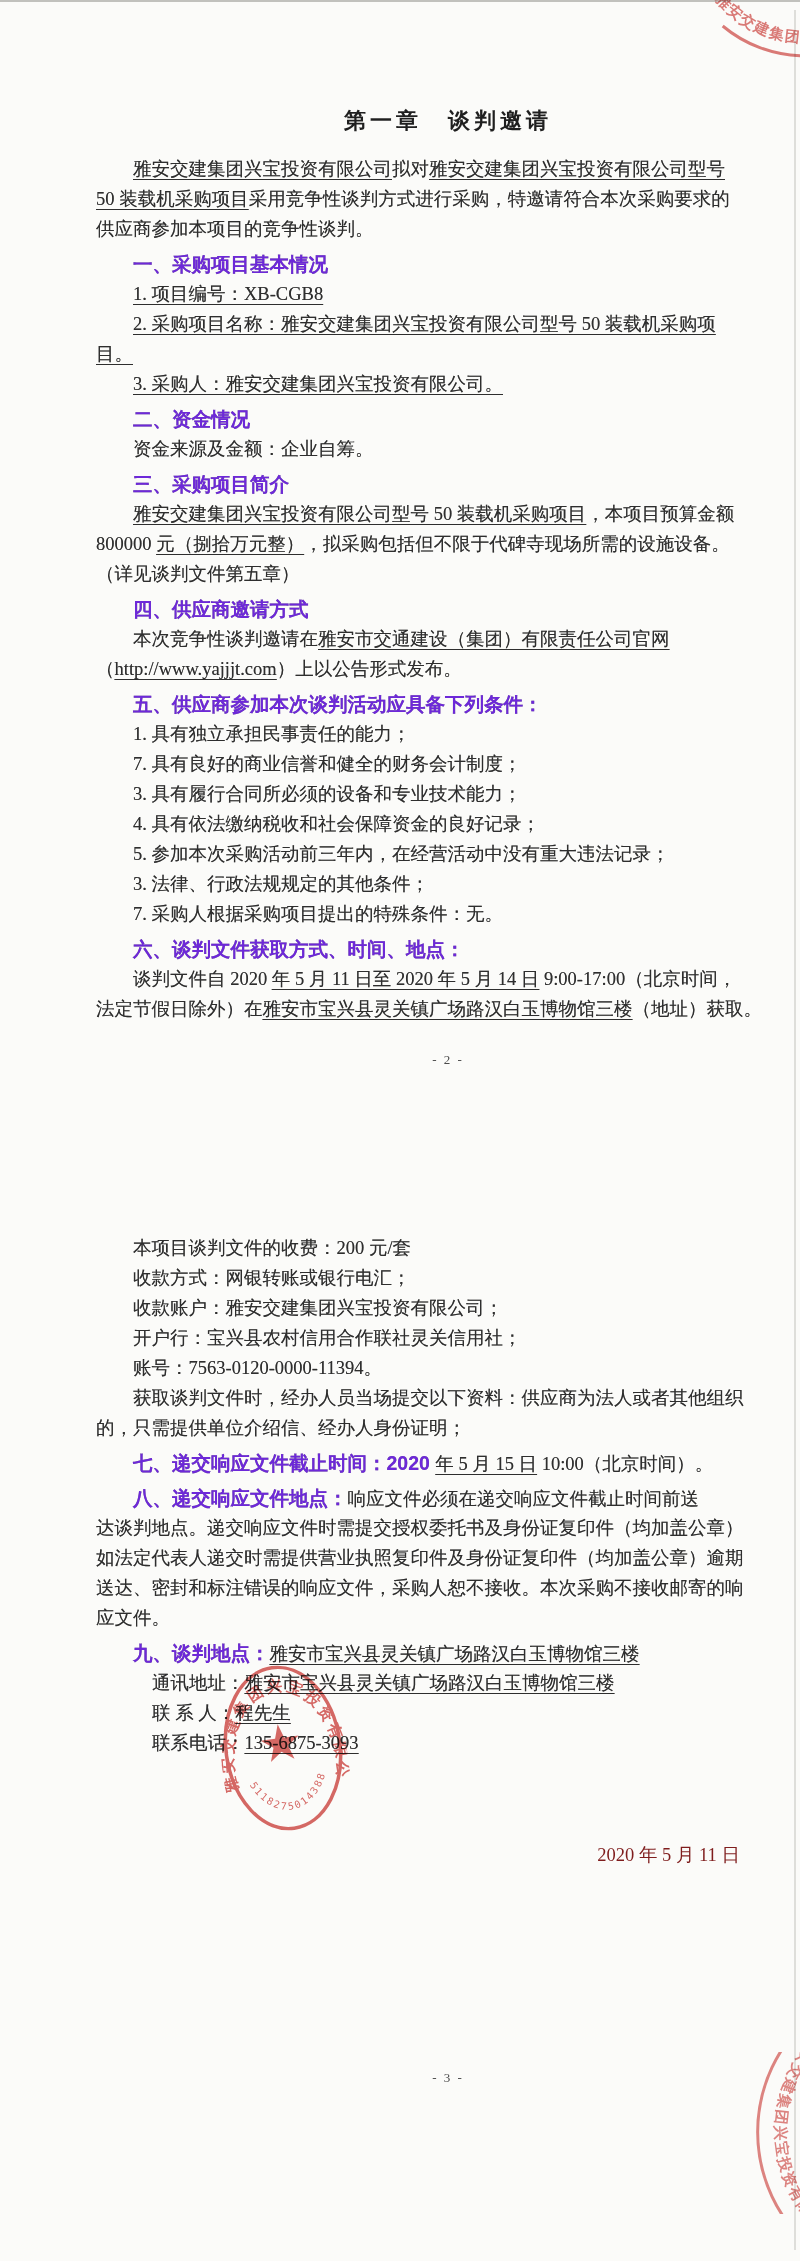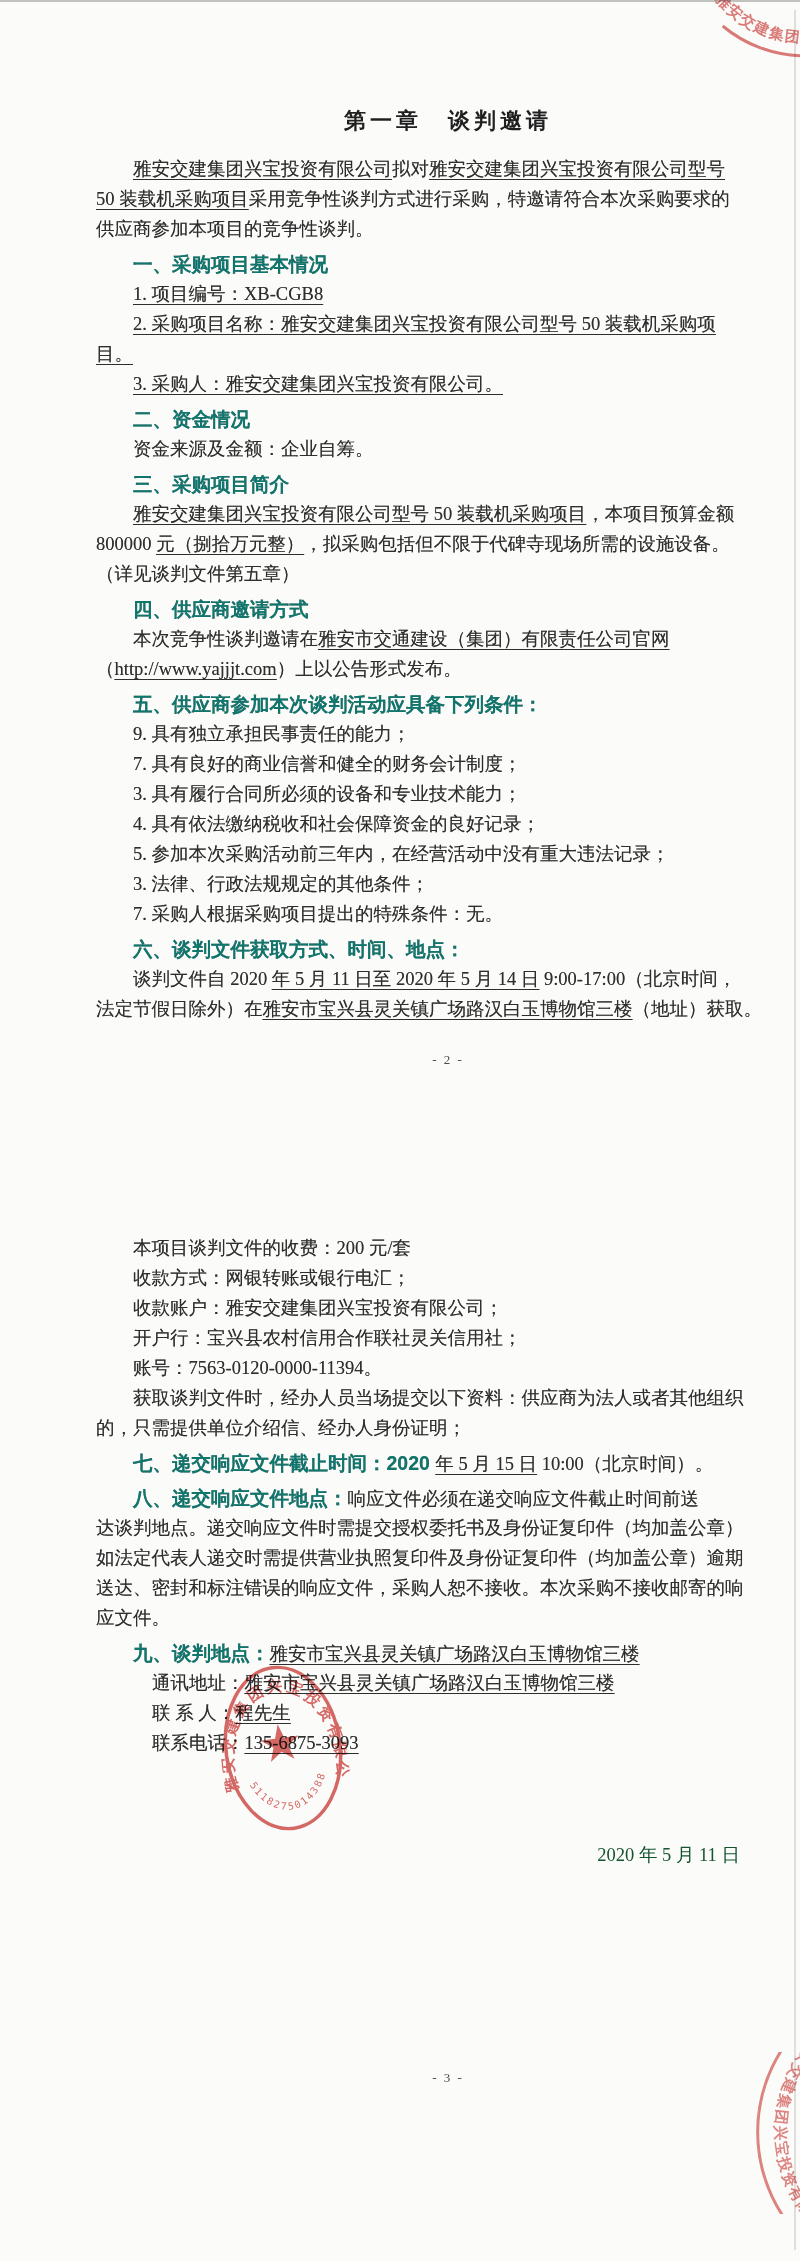--- a/index.html
+++ b/index.html
@@ -44,21 +44,21 @@
     color:#2e2e2e;
     text-shadow:0 0 .5px rgba(50,50,50,.55);
   }
   .line.ind  { padding-left:37px; }
   .line.ind2 { padding-left:56px; }
   .line.hx   { margin-top:5px; }
   .line .b {
     font-weight:700;
     font-family:"Liberation Sans","DejaVu Sans",sans-serif;
     font-size:19.5px;
-    color:#0f766e;
+    color:#6d28d9;
   }
   .line .u {
     text-decoration:underline;
     text-decoration-thickness:1px;
     text-underline-offset:4px;
   }
   .pgnum {
     text-align:center;
     font-size:13px;
     line-height:20px;
@@ -66,21 +66,21 @@
     letter-spacing:2px;
   }
   .pg2 { margin-top:26px; }
   .pg3 { margin-top:198px; }
   .date-line {
     margin-top:82px;
     height:30px; line-height:30px;
     font-size:18.5px;
     text-align:right;
     padding-right:60px;
-    color:#14532d;
+    color:#7f1d1d;
   }
   
   .stamp { position:absolute; mix-blend-mode:multiply; }
   .stamp-main { left:220px; top:1660px; opacity:.8; transform:rotate(-8deg); }
   .stamp-top  { left:655px; top:0; opacity:.7; }
   .stamp-br   { left:742px; top:2052px; opacity:.65; }
   .seal-text  { fill:#cf4440; font-weight:700; font-family:"Liberation Sans","DejaVu Sans",sans-serif; }
   .seal-num   { fill:#cf4440; font-family:"DejaVu Sans Mono","Liberation Mono",monospace; }
 </style>
 </head>
@@ -104,21 +104,21 @@
         <div class="line ind hx"><span class="b">二、资金情况</span></div>
         <div class="line ind"><span>资金来源及金额：企业自筹。</span></div>
         <div class="line ind hx"><span class="b">三、采购项目简介</span></div>
         <div class="line ind"><span class="u">雅安交建集团兴宝投资有限公司型号 50 装载机采购项目</span><span>，本项目预算金额</span></div>
         <div class="line"><span>800000 </span><span class="u">元（捌拾万元整）</span><span>，拟采购包括但不限于代碑寺现场所需的设施设备。</span></div>
         <div class="line"><span>（详见谈判文件第五章）</span></div>
         <div class="line ind hx"><span class="b">四、供应商邀请方式</span></div>
         <div class="line ind"><span>本次竞争性谈判邀请在</span><span class="u">雅安市交通建设（集团）有限责任公司官网</span></div>
         <div class="line"><span>（</span><span class="u">http://www.yajjjt.com</span><span>）上以公告形式发布。</span></div>
         <div class="line ind hx"><span class="b">五、供应商参加本次谈判活动应具备下列条件：</span></div>
-        <div class="line ind"><span>9. 具有独立承担民事责任的能力；</span></div>
+        <div class="line ind"><span>1. 具有独立承担民事责任的能力；</span></div>
         <div class="line ind"><span>7. 具有良好的商业信誉和健全的财务会计制度；</span></div>
         <div class="line ind"><span>3. 具有履行合同所必须的设备和专业技术能力；</span></div>
         <div class="line ind"><span>4. 具有依法缴纳税收和社会保障资金的良好记录；</span></div>
         <div class="line ind"><span>5. 参加本次采购活动前三年内，在经营活动中没有重大违法记录；</span></div>
         <div class="line ind"><span>3. 法律、行政法规规定的其他条件；</span></div>
         <div class="line ind"><span>7. 采购人根据采购项目提出的特殊条件：无。</span></div>
         <div class="line ind hx"><span class="b">六、谈判文件获取方式、时间、地点：</span></div>
         <div class="line ind"><span>谈判文件自 2020 </span><span class="u">年 5 月 11 日至 2020 年 5 月 14 日</span><span> 9:00-17:00（北京时间，</span></div>
         <div class="line"><span>法定节假日除外）在</span><span class="u">雅安市宝兴县灵关镇广场路汉白玉博物馆三楼</span><span>（地址）获取。</span></div>
       </div>

